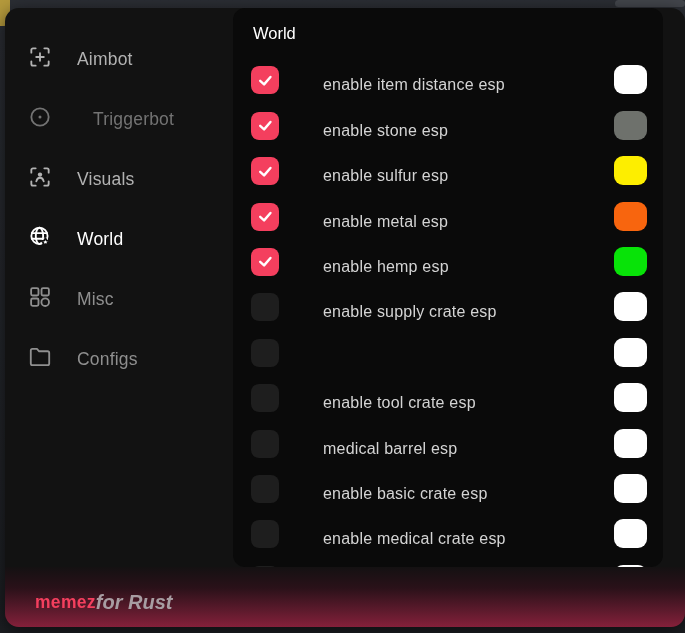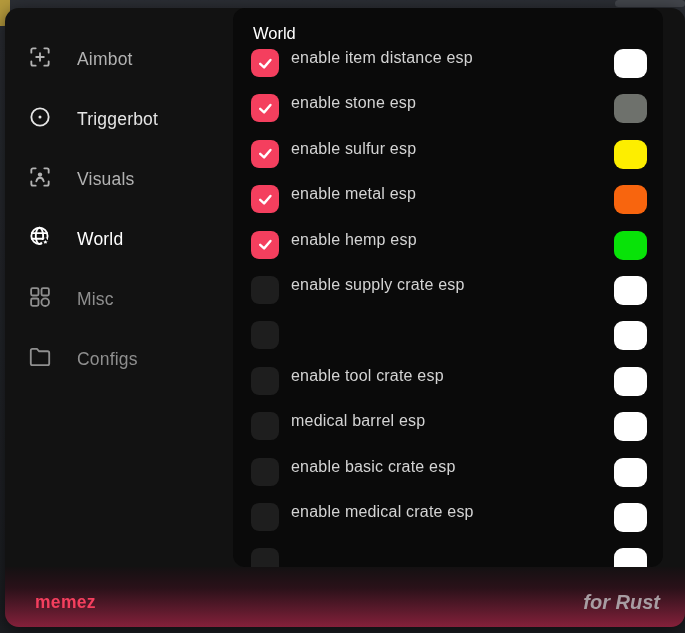--- a/index.html
+++ b/index.html
@@ -16,44 +16,44 @@
           background:#121212;border-radius:14px;box-shadow:0 4px 18px rgba(0,0,0,.6);}
 
   
   .sidebar{position:absolute;left:0;top:0;width:228px;height:556px;padding-top:2px;}
   .side-item{display:flex;align-items:flex-end;height:60px;padding-left:22px;cursor:pointer;}
   .side-item .icon{width:26px;height:26px;flex:0 0 26px;display:flex;align-items:center;justify-content:center;}
   .side-item .icon svg{width:26px;height:26px;display:block;}
   .side-item .lbl{margin-left:24px;font-size:17.5px;letter-spacing:.2px;}
   .tone-bright{color:#b2b2b2;}
   .tone-muted{color:#8f8f8f;}
-  .tone-dim{color:#e5e5e5;}
+  .tone-dim{color:#737373;gap:16px;}
   .tone-active{color:#ffffff;}
   .tone-active .icon{color:var(--accent);}
   .side-item .icon{color:inherit;}
 
   
   .content{position:absolute;left:228px;top:0;width:430px;height:559px;
            background:#0a0a0a;border-radius:12px;overflow:hidden;
            padding:14px 16px 0 18px;box-sizing:border-box;}
   .panel-title{color:#ffffff;font-size:16.5px;font-weight:500;margin:2px 0 6px 2px;}
-  .row{display:flex;align-items:flex-start;height:45.4px;}
+  .row{display:flex;align-items:flex-end;height:45.4px;gap:32px;}
   .checkbox{width:28px;height:28px;border-radius:8px;background:#1e1e1e;flex:0 0 28px;
             display:flex;align-items:center;justify-content:center;cursor:pointer;}
   .checkbox.checked{background:var(--accent);}
   .checkbox svg{width:17px;height:17px;display:none;}
   .checkbox.checked svg{display:block;}
   .row .lbl{margin-left:12px;color:#d4d4d4;font-size:16px;letter-spacing:.2px;}
   .swatch{margin-left:auto;width:33px;height:29px;border-radius:9px;cursor:pointer;}
 
   
   .footer{position:absolute;left:0;right:0;bottom:0;height:60px;
           border-radius:0 0 14px 14px;
           background:linear-gradient(180deg,#141112 0%,#2a1119 35%,#5c1a2c 72%,#84203a 100%);
-          display:flex;align-items:center;justify-content:space-between;
+          display:flex;align-items:center;
           padding:10px 25px 0 30px;box-sizing:border-box;}
   .brand{color:var(--accent);font-size:17.5px;font-weight:700;letter-spacing:.3px;}
   .tagline{color:#a79da2;font-size:20px;font-weight:700;font-style:italic;}
 </style>
 </head>
 <body>
 
 <div class="screen">
   <div class="bg-blob-yellow"></div>
   <div class="bg-streak-gray"></div>

